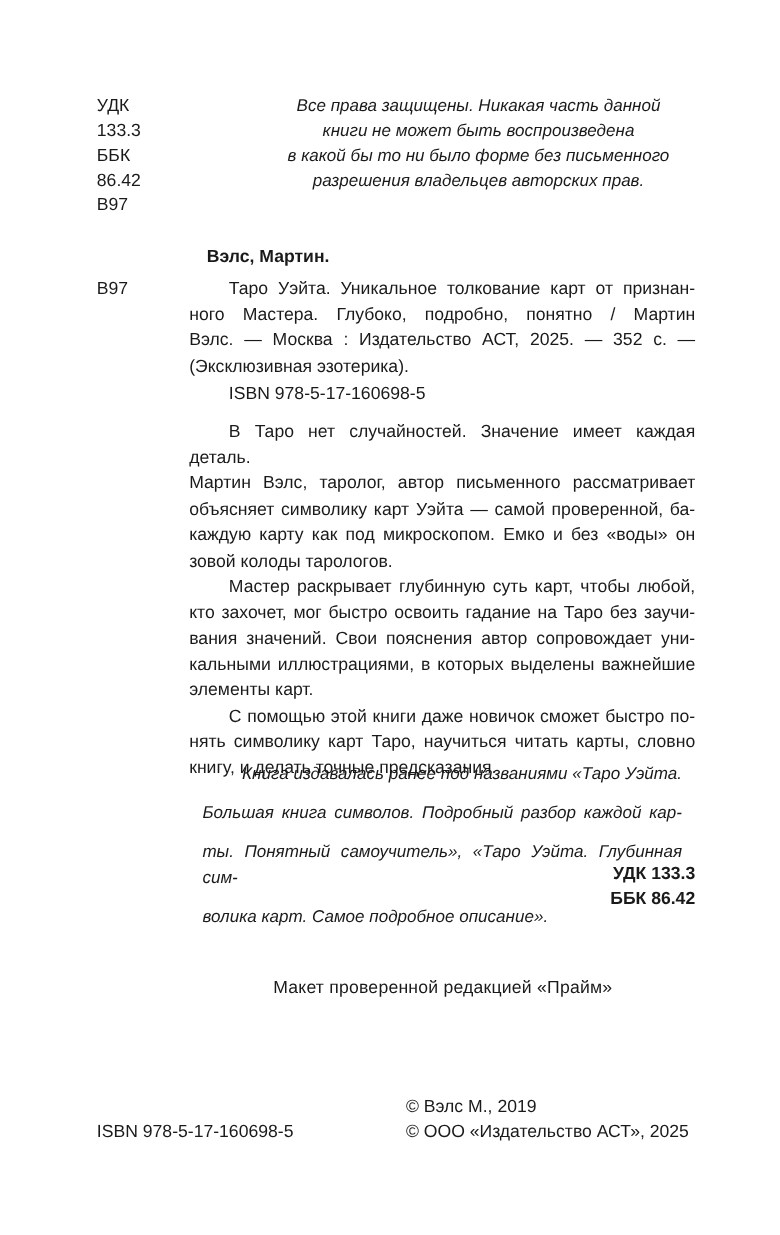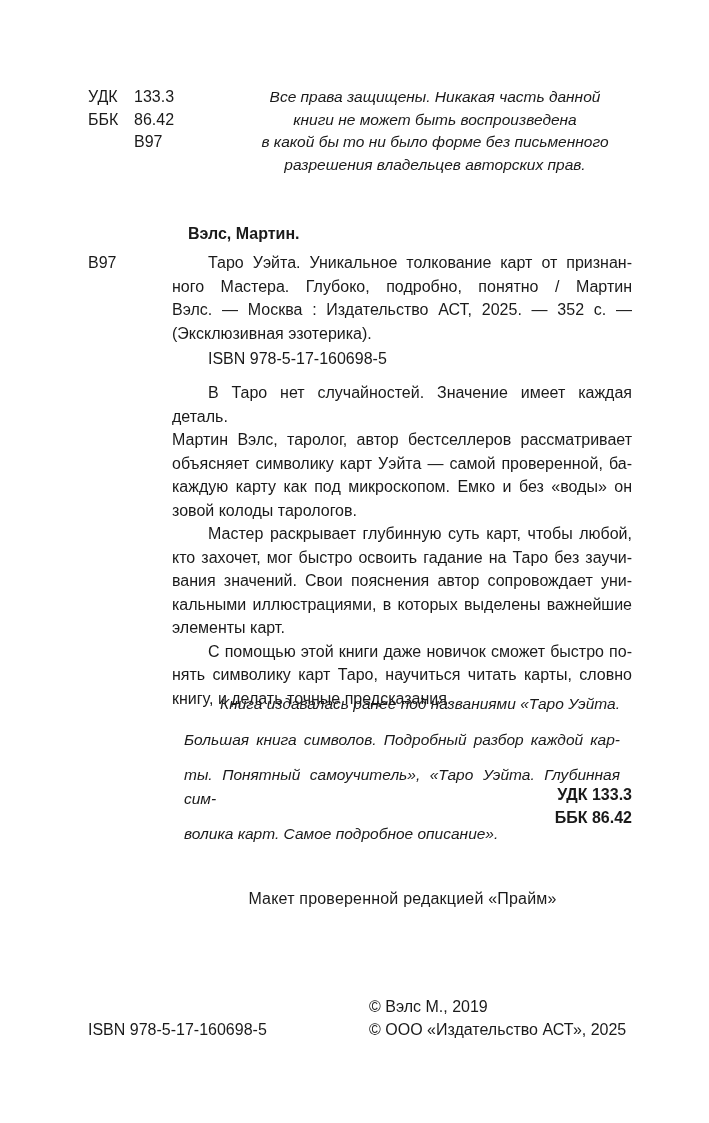--- a/index.html
+++ b/index.html
@@ -1,21 +1,21 @@
 <!DOCTYPE html>
 <html><head>
   <meta charset="utf-8">
   <style>
     html, body { margin:0; padding:0; background:#ffffff; }
     body { width:709px; height:1123px; position:relative; overflow:hidden;
       font-family:"Liberation Sans", "DejaVu Sans", sans-serif; color:#1a1a1a; font-size:16px; }
     .abs { position:absolute; }
     .line { line-height:23.5px; white-space:nowrap; }
     .codes { left:88px; top:86px; font-size:16px; }
-    .codes .row { display:flex; line-height:22.5px; }
+    .codes .row { display:flex; line-height:22.5px;flex-direction:column; }
     .codes .k { width:46px; }
     .rights { left:238px; top:86px; width:394px; text-align:center; font-style:italic; font-size:15.5px; line-height:22.5px; }
     .author { left:188px; top:222px; font-weight:bold; font-size:16px; }
     .b97 { left:88px; top:251px; }
     .desc { left:172px; top:251px; width:460px; }
     .desc p { margin:0; line-height:23.5px; text-align:justify; text-align-last:justify; }
     .desc p.last { text-align-last:left; }
     .ind { text-indent:36px; }
     .isbn1 { left:208px; top:347px; }
     .annot { left:172px; top:381px; width:460px; }
@@ -59,21 +59,21 @@
 <div class="abs desc">
   <p class="ind">Таро Уэйта. Уникальное толкование карт от признан-</p>
   <p>ного Мастера. Глубоко, подробно, понятно / Мартин</p>
   <p>Вэлс. — Москва : Издательство АСТ, 2025. — 352 с. —</p>
   <p class="last">(Эксклюзивная эзотерика).</p>
 </div>
 <div class="abs line isbn1">ISBN 978-5-17-160698-5</div>
 
 <div class="abs annot">
   <p class="ind">В Таро нет случайностей. Значение имеет каждая деталь.</p>
-  <p>Мартин Вэлс, таролог, автор бестселлеров рассматривает</p>
+  <p>Мартин Вэлс, таролог, автор письменного рассматривает</p>
   <p>объясняет символику карт Уэйта — самой проверенной, ба-</p>
   <p>каждую карту как под микроскопом. Емко и без «воды» он</p>
   <p class="last">зовой колоды тарологов.</p>
   <p class="ind">Мастер раскрывает глубинную суть карт, чтобы любой,</p>
   <p>кто захочет, мог быстро освоить гадание на Таро без заучи-</p>
   <p>вания значений. Свои пояснения автор сопровождает уни-</p>
   <p>кальными иллюстрациями, в которых выделены важнейшие</p>
   <p class="last">элементы карт.</p>
   <p class="ind">С помощью этой книги даже новичок сможет быстро по-</p>
   <p>нять символику карт Таро, научиться читать карты, словно</p>

